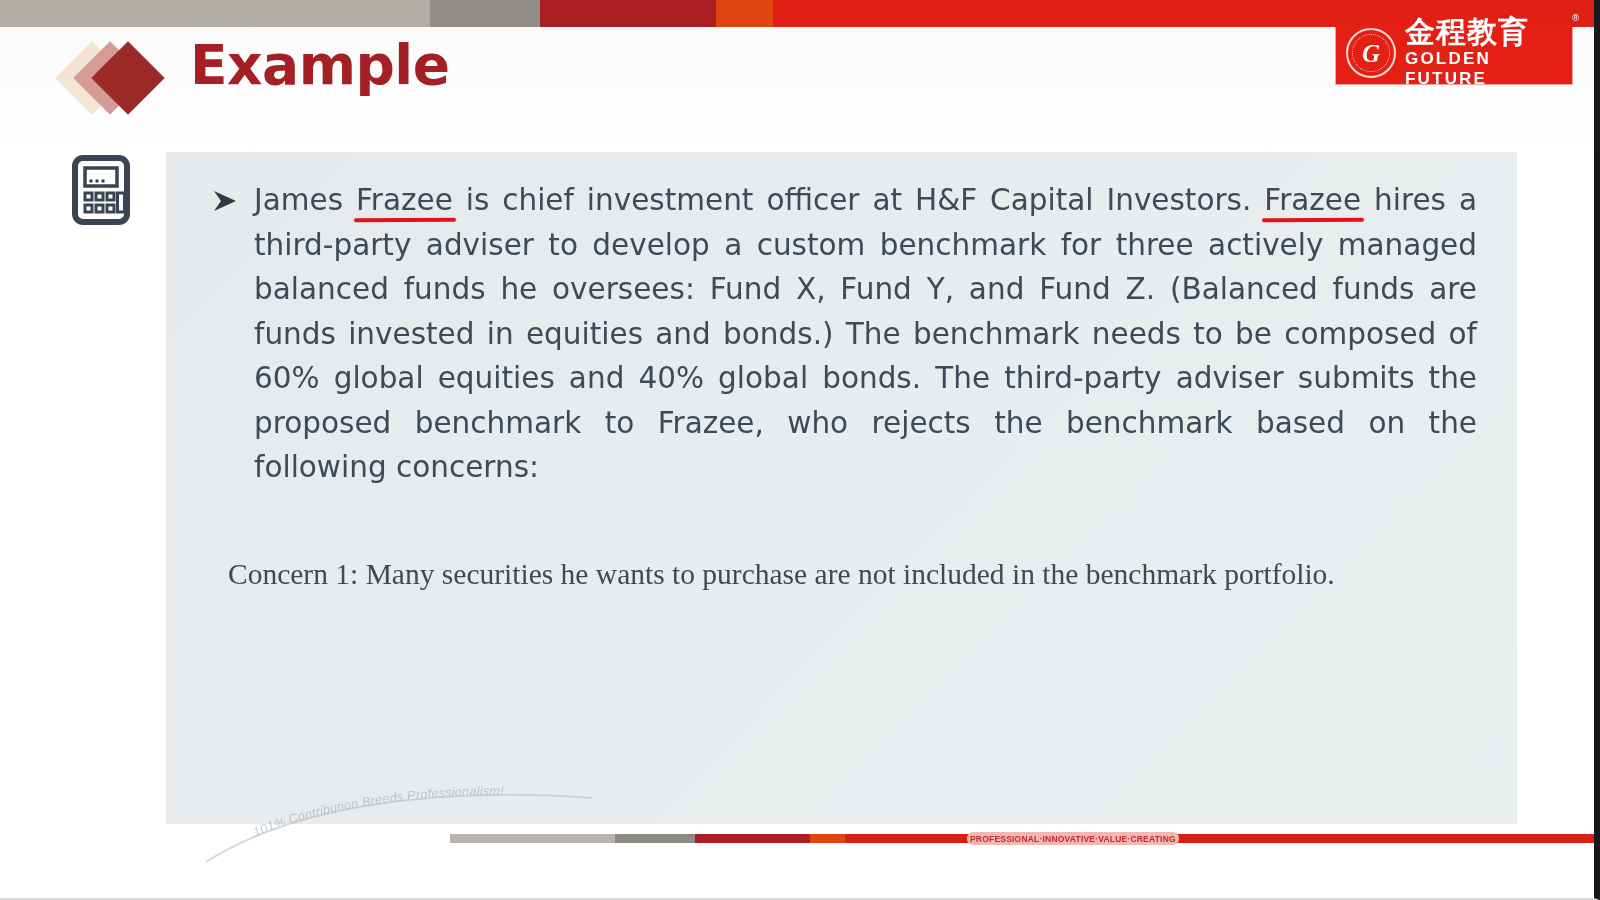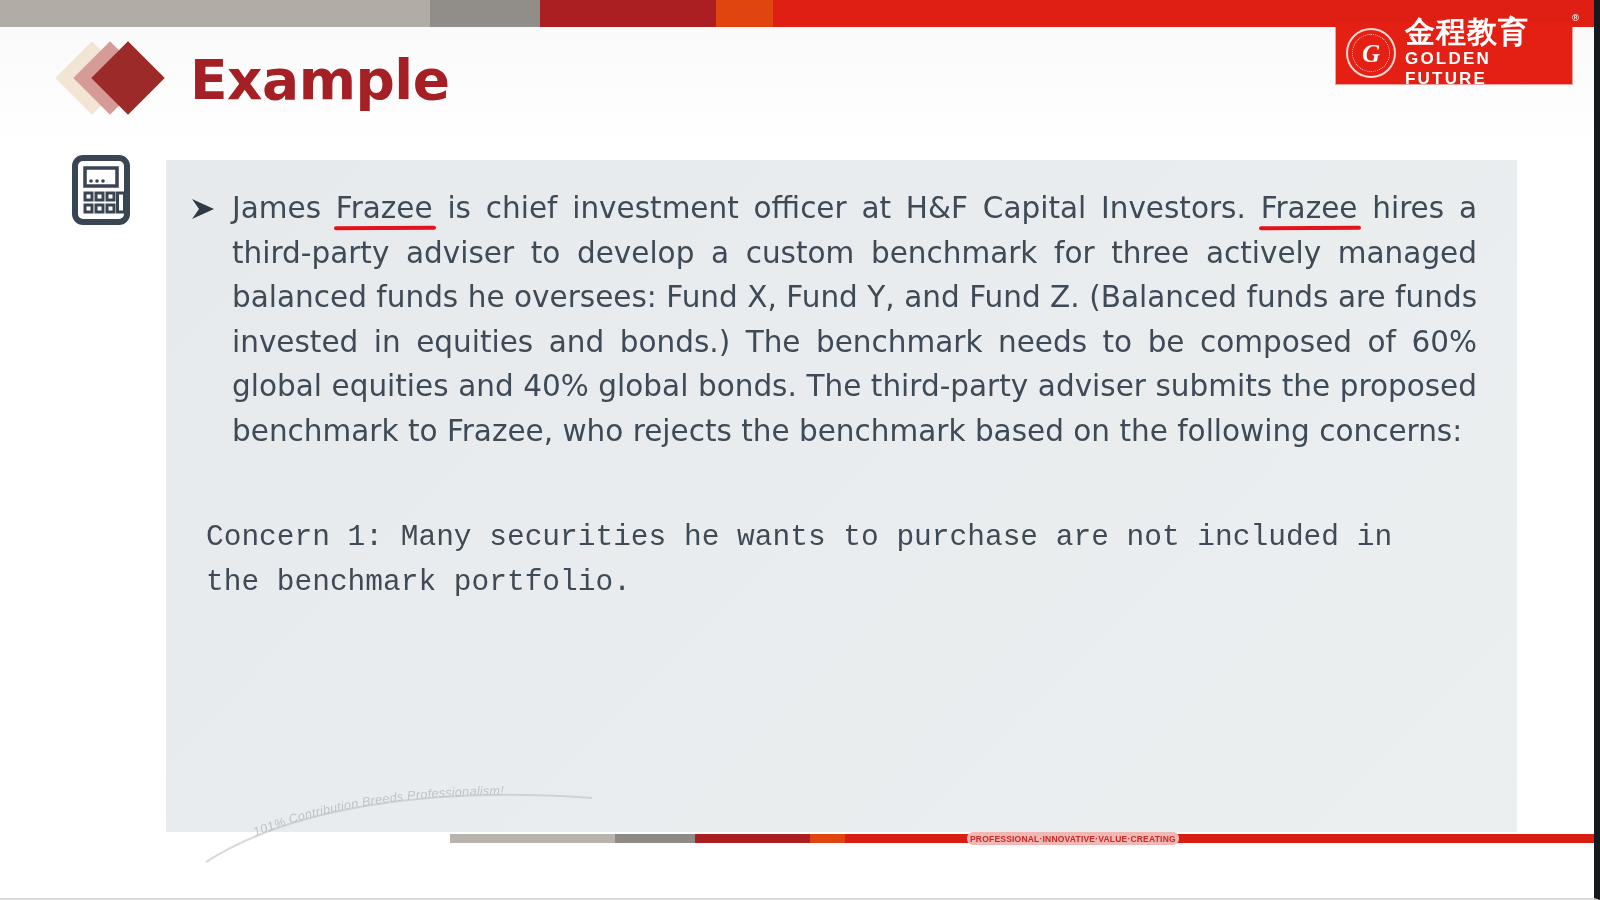--- a/index.html
+++ b/index.html
@@ -81,21 +81,21 @@
   }
   #brand .en {
     color:#ffffff; font-size:17px; font-weight:bold;
     letter-spacing:2.2px; line-height:1.2; margin-top:1px;
     font-family:"Liberation Sans", sans-serif;
   }
 
   
   #title-row {
     position:absolute; left:60px; top:36px;
-    display:flex; align-items:center; gap:18px;
+    display:flex; gap:18px;
   }
   #diamonds { position:relative; width:112px; height:86px; flex:0 0 auto; }
   #diamonds i {
     position:absolute; display:block;
     width:52px; height:52px;
     transform:rotate(45deg);
   }
   #diamonds .d1 { left:6px;  top:16px; background:#f3e5d4; }
   #diamonds .d2 { left:24px; top:16px; background:#d79b97; }
   #diamonds .d3 { left:42px; top:16px; background:#9b2a28; }
@@ -110,24 +110,24 @@
   }
 
   
   #calc-icon {
     position:absolute; left:72px; top:155px;
     width:58px; height:70px;
   }
 
   
   #content {
-    position:absolute; left:166px; top:160px;
+    position:absolute; left:166px; top:152px;
     width:1351px; height:672px;
     background:linear-gradient(135deg,#e7eaec 0%,#e9ecee 40%,#eceff0 100%);
-    padding:26px 40px 0 22px;
+    padding:26px 40px 0 44px;
   }
   #bullet-row { display:flex; gap:14px; }
   #bullet-arrow {
     flex:0 0 auto; width:30px; padding-top:10px;
   }
   .para {
     font-family:"DejaVu Sans", sans-serif;
     color:#3e4a55;
     font-size:29.5px;
     line-height:44.5px;
@@ -142,21 +142,21 @@
   .u-red::after {
     content:"";
     position:absolute;
     left:-2px; right:-3px; bottom:1px;
     height:4px;
     background:#e4121a;
     border-radius:3px;
     transform:rotate(-0.4deg);
   }
   .concern {
-    font-family:Liberation Mono, monospace;
+    font-family:Liberation Serif, serif;
     color:#3e4a55;
     font-size:29.5px;
     line-height:44.5px;
     margin-left:18px;
     max-width:1190px;
   }
   #concern1 { margin-top:62px; }
   #concern2 { margin-top:108px; }
 
   

